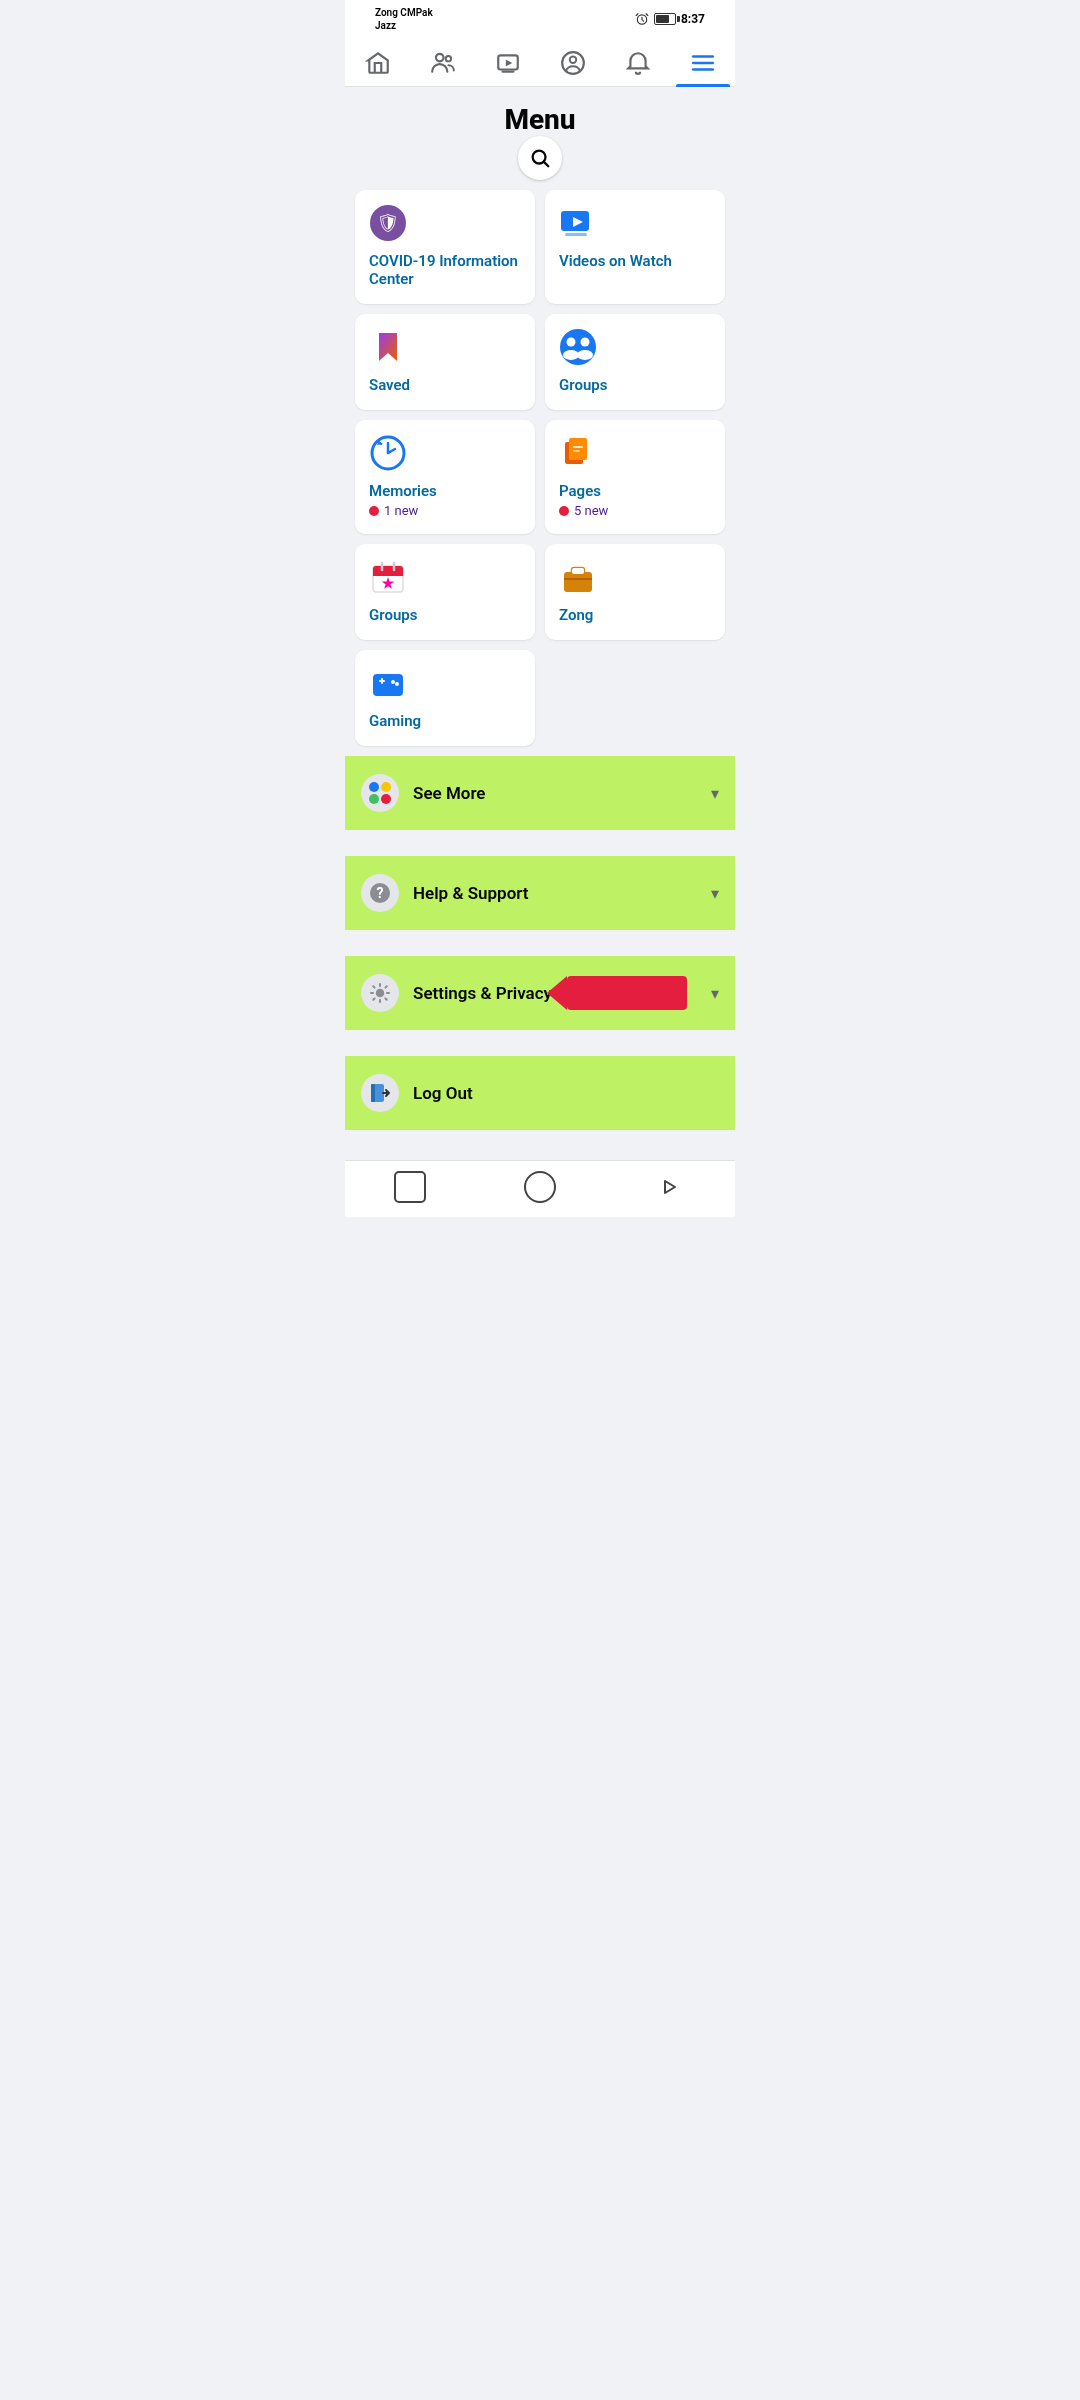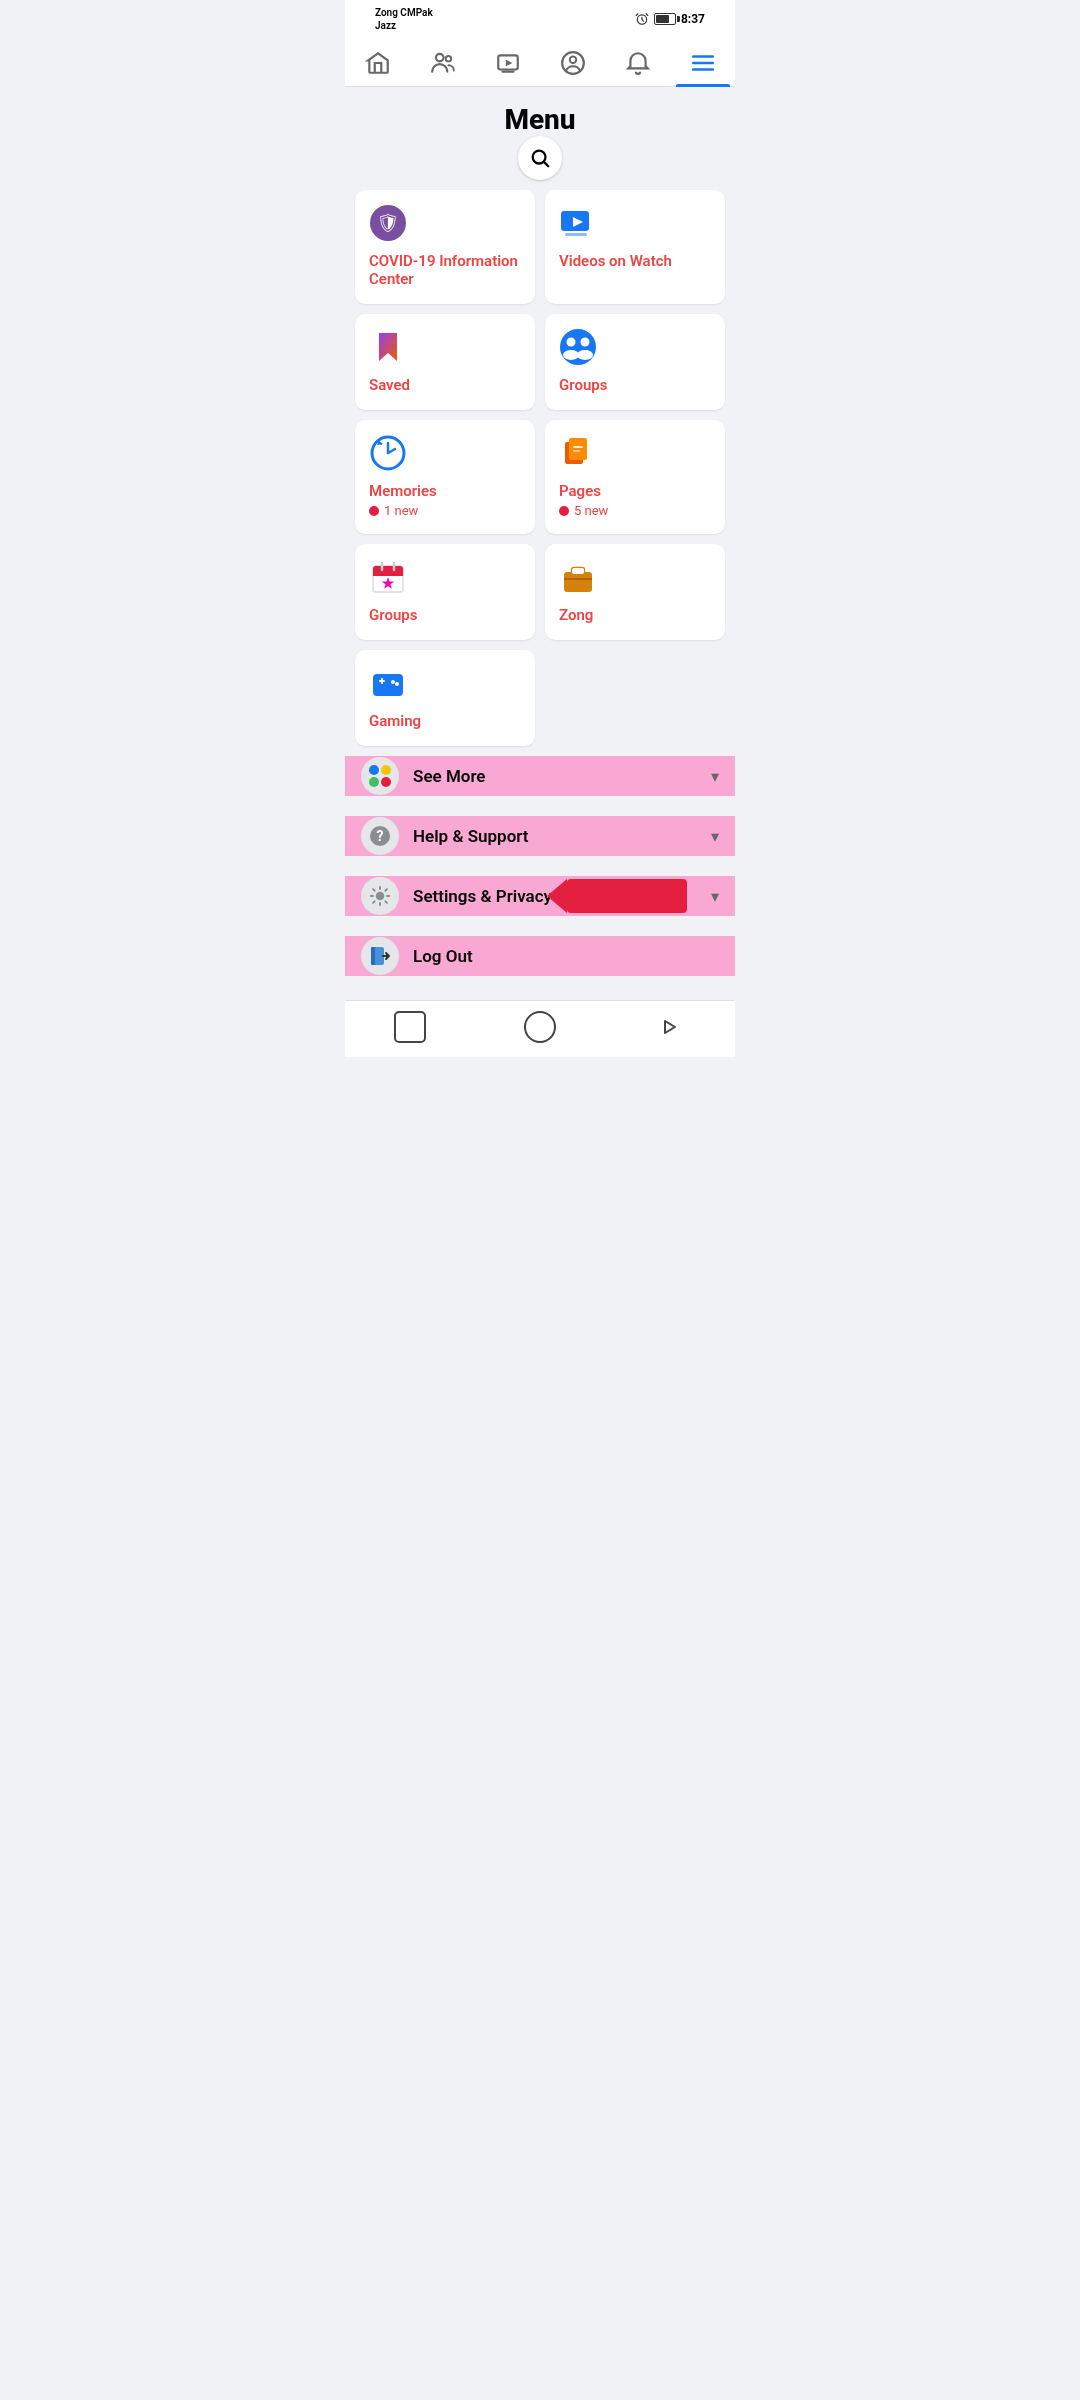--- a/index.html
+++ b/index.html
@@ -105,43 +105,43 @@
       box-shadow: 0 1px 2px rgba(0,0,0,0.08);
     }
     .menu-card-icon {
       width: 38px; height: 38px;
       margin-bottom: 10px;
       display: flex; align-items: center; justify-content: center;
     }
     .menu-card-label {
       font-size: 15px;
       font-weight: 600;
-      color: #ef4444;
+      color: #0369a1;
       display: block;
     }
     .badge {
       display: flex; align-items: center; gap: 5px;
       margin-top: 3px;
-      font-size: 13px; color: #ef4444;
+      font-size: 13px; color: #4c1d95;
     }
     .badge-dot {
       width: 10px; height: 10px;
       border-radius: 50%;
       background: #e41e3f;
       display: inline-block;
     }
 
     
     .section-row {
-      background: #f9a8d4;
-      display: flex;
-      align-items: center;
-      padding: 1px 16px;
+      background: #bef264;
+      display: flex;
+      align-items: center;
+      padding: 18px 16px;
       cursor: pointer;
-      margin: 0 0 12px;
+      margin: 0 0 18px;
       gap: 14px;
     }
     .section-row-label {
       flex: 1;
       font-size: 17px;
       font-weight: 600;
       color: #050505;
     }
     .chevron {
       font-size: 16px; color: #65676b;

